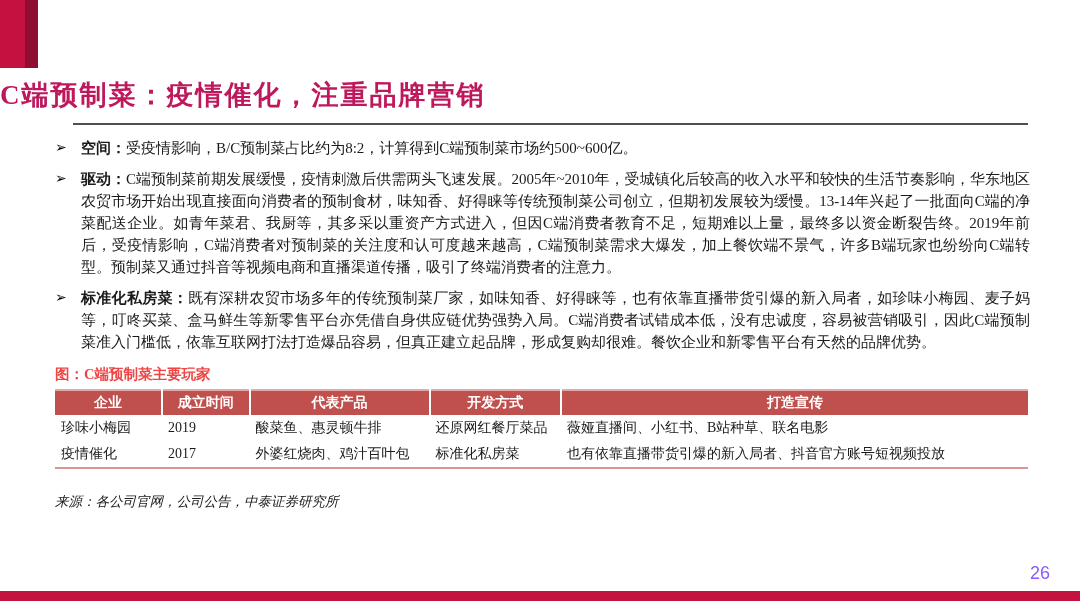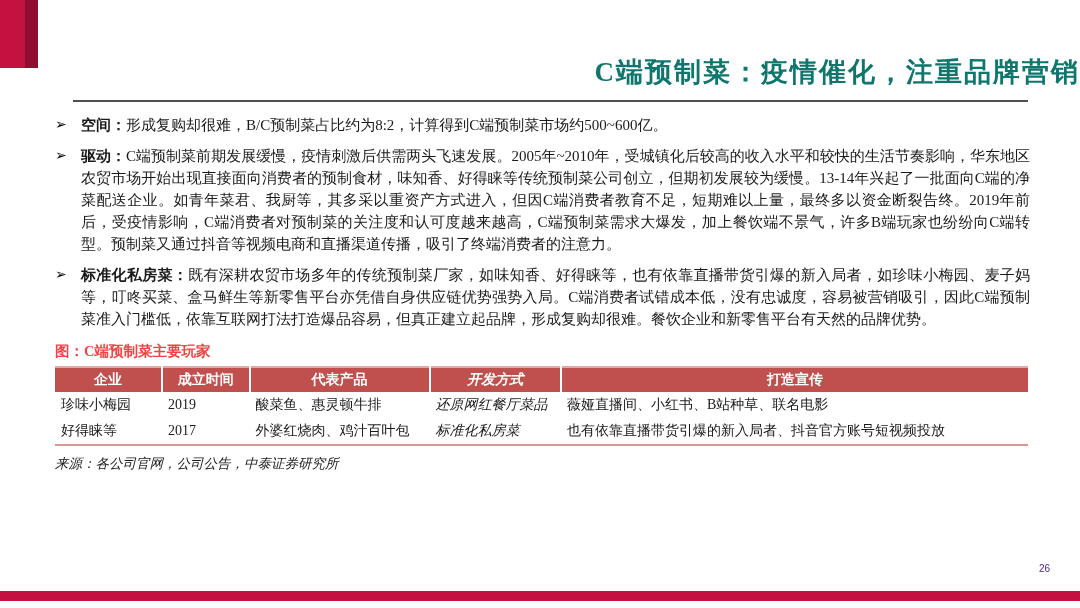--- a/index.html
+++ b/index.html
@@ -9,22 +9,22 @@
     font-family:"Liberation Serif","DejaVu Serif",serif;
     color:#1a1a1a;
   }
   
   .corner{position:absolute;top:0;left:0;width:38px;height:68px;background:#c41240;}
   .corner-dark{position:absolute;top:0;left:25px;width:13px;height:68px;background:#8f0f33;}
   
   .bottom-bar{position:absolute;left:0;bottom:7px;width:1080px;height:10px;background:#c41240;}
   
   .title{
-    padding-top:55px;text-align:right;
-    font-size:27px;line-height:34px;font-weight:bold;color:#0f766e;
+    padding-top:78px;text-align:left;
+    font-size:27px;line-height:34px;font-weight:bold;color:#be185d;
     letter-spacing:2px;
   }
   .title-rule{margin:11px 52px 0 73px;border:none;border-top:2px solid #4f4f4f;}
   
   .content{padding:12px 50px 0 55px;}
   .bullet{display:flex;margin-bottom:9px;font-size:15px;line-height:22px;}
   .bullet .marker{flex:0 0 26px;font-size:14px;color:#000;}
   .bullet .btext{flex:1;text-align:justify;}
   .lead{font-weight:bold;}
   
@@ -39,45 +39,45 @@
     padding:3px 0;border-left:2px solid #ffffff;
   }
   table.players thead th:first-child{border-left:none;}
   table.players td{
     padding:4px 6px;text-align:left;vertical-align:middle;
   }
   table.players td.col-promo{text-align:left;}
   .col-company{width:11%;}
   .col-founded{width:9%;}
   .col-products{width:18.5%;}
-  .col-dev{width:13.5%;font-style:italic;}
+  .col-dev{width:13.5%;}
   .col-promo{width:48%;}
   
-  .source{margin-top:9px;font-size:13.5px;font-style:italic;color:#1a1a1a;}
+  .source{margin-top:24px;font-size:13.5px;font-style:italic;color:#1a1a1a;}
   
   .page-num{
     position:absolute;right:30px;top:563px;
     font-family:"Liberation Sans","DejaVu Sans",sans-serif;
-    font-size:10px;color:#4c1d95;
+    font-size:18px;color:#8b5cf6;
   }
 </style>
 </head>
 <body>
 
 <div class="corner"></div>
 <div class="corner-dark"></div>
 
 <div class="title">C端预制菜：疫情催化，注重品牌营销</div>
 <hr class="title-rule">
 
 <div class="content">
 
   <div class="bullet">
     <span class="marker">➢</span>
-    <span class="btext"><b class="lead">空间：</b><span>形成复购却很难，B/C预制菜占比约为8:2，计算得到C端预制菜市场约500~600亿。</span></span>
+    <span class="btext"><b class="lead">空间：</b><span>受疫情影响，B/C预制菜占比约为8:2，计算得到C端预制菜市场约500~600亿。</span></span>
   </div>
 
   <div class="bullet">
     <span class="marker">➢</span>
     <span class="btext"><b class="lead">驱动：</b><span>C端预制菜前期发展缓慢，疫情刺激后供需两头飞速发展。2005年~2010年，受城镇化后较高的收入水平和较快的生活节奏影响，华东地区农贸市场开始出现直接面向消费者的预制食材，味知香、好得睐等传统预制菜公司创立，但期初发展较为缓慢。13-14年兴起了一批面向C端的净菜配送企业。如青年菜君、我厨等，其多采以重资产方式进入，但因C端消费者教育不足，短期难以上量，最终多以资金断裂告终。2019年前后，受疫情影响，C端消费者对预制菜的关注度和认可度越来越高，C端预制菜需求大爆发，加上餐饮端不景气，许多B端玩家也纷纷向C端转型。预制菜又通过抖音等视频电商和直播渠道传播，吸引了终端消费者的注意力。</span></span>
   </div>
 
   <div class="bullet">
     <span class="marker">➢</span>
     <span class="btext"><b class="lead">标准化私房菜：</b><span>既有深耕农贸市场多年的传统预制菜厂家，如味知香、好得睐等，也有依靠直播带货引爆的新入局者，如珍味小梅园、麦子妈等，叮咚买菜、盒马鲜生等新零售平台亦凭借自身供应链优势强势入局。C端消费者试错成本低，没有忠诚度，容易被营销吸引，因此C端预制菜准入门槛低，依靠互联网打法打造爆品容易，但真正建立起品牌，形成复购却很难。餐饮企业和新零售平台有天然的品牌优势。</span></span>
@@ -97,21 +97,21 @@
     </thead>
     <tbody>
       <tr>
         <td class="col-company">珍味小梅园</td>
         <td class="col-founded">2019</td>
         <td class="col-products">酸菜鱼、惠灵顿牛排</td>
         <td class="col-dev">还原网红餐厅菜品</td>
         <td class="col-promo">薇娅直播间、小红书、B站种草、联名电影</td>
       </tr>
       <tr>
-        <td class="col-company">好得睐等</td>
+        <td class="col-company">疫情催化</td>
         <td class="col-founded">2017</td>
         <td class="col-products">外婆红烧肉、鸡汁百叶包</td>
         <td class="col-dev">标准化私房菜</td>
         <td class="col-promo">也有依靠直播带货引爆的新入局者、抖音官方账号短视频投放</td>
       </tr>
     </tbody>
   </table>
 
   <div class="source">来源：各公司官网，公司公告，中泰证券研究所</div>
 </div>

